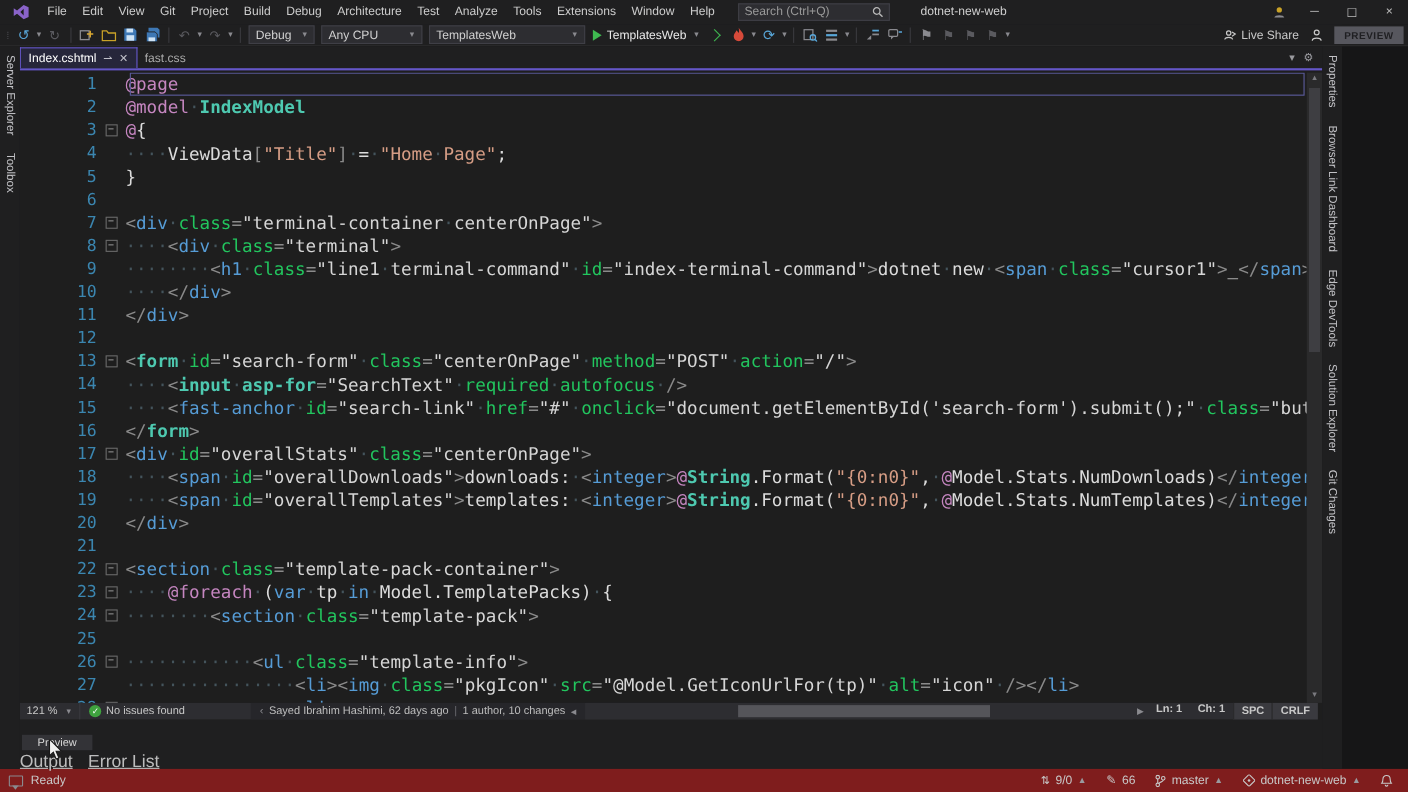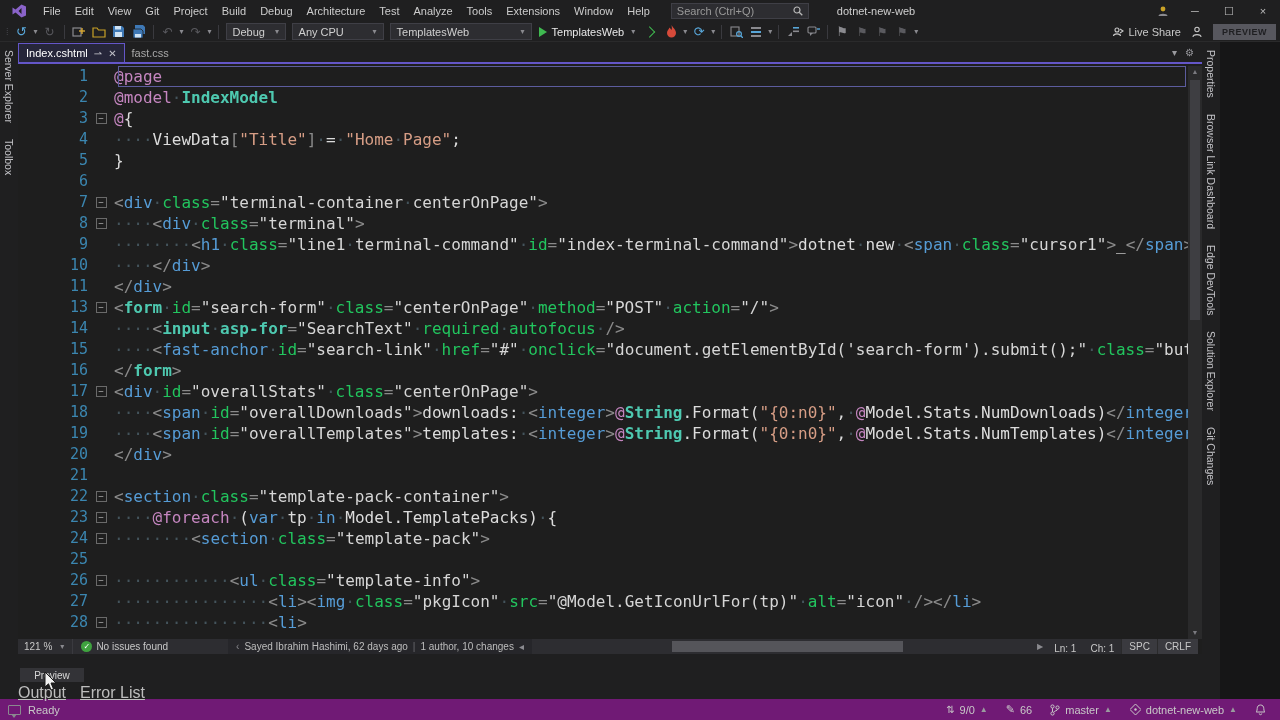--- a/index.html
+++ b/index.html
@@ -68,29 +68,29 @@
   .vscroll .arr { position:absolute; left:0; width:14px; height:12px; color:#7a7a7f; font-size:7px; text-align:center; line-height:12px; }
   .vscroll .thumb { position:absolute; left:2px; right:2px; top:14px; height:240px; background:#3e3e42; }
 
   
   .ebottom { position:absolute; left:0; right:4px; bottom:0; height:15px; background:#2d2d31; display:flex; align-items:center; font-size:10px; color:#c8c8c8; }
   .zoomsel { display:flex; align-items:center; gap:6px; padding:0 6px; border-right:1px solid #3a3a3f; height:100%; }
   .okcheck { width:11px; height:11px; border-radius:50%; background:#3fa33f; color:#fff; font-size:8px; display:flex; align-items:center; justify-content:center; margin:0 4px 0 8px; }
   .blame { display:flex; align-items:center; gap:5px; background:#26262a; height:100%; padding:0 8px; margin-left:60px; color:#bdbdbd; }
   .htrack { flex:1; height:100%; background:#2d2d31; position:relative; }
   .hthumb { position:absolute; top:2px; bottom:2px; left:28%; width:46%; background:#55555a; }
-  .posinfo { display:flex; align-items:flex-end; height:100%; font-size:10px; }
+  .posinfo { display:flex; align-items:flex-start; height:100%; font-size:10px;font-weight:bold; }
   .posinfo .seg { padding:0 7px; }
   .posinfo .segbox { padding:0 7px; background:#3a3a3f; border-left:1px solid #2a2a2b; height:100%; display:flex; align-items:center; }
 
   
   .previewtab { position:absolute; left:20px; top:668px; width:64px; height:14px; background:#333337; color:#d8d8d8; font-size:10px; display:flex; align-items:center; justify-content:center; z-index:6; }
   .cursor-arrow { position:absolute; left:44px; top:672px; z-index:10; }
   .paneltabs { position:absolute; left:18px; top:684px; height:15px; display:flex; gap:14px; font-size:16px; color:#bdbdbd; z-index:4;text-decoration:underline; }
-  .statusbar { position:absolute; left:0; bottom:0; width:1280px; height:21px; background:#701a75; display:flex; align-items:center; font-size:11px; color:#c8c8c8; }
+  .statusbar { position:absolute; left:0; bottom:0; width:1280px; height:21px; background:#7f1d1d; display:flex; align-items:center; font-size:11px; color:#c8c8c8; }
   .st-left { display:flex; align-items:center; gap:7px; padding-left:8px; }
   .st-right { margin-left:auto; display:flex; align-items:center; gap:18px; padding-right:14px; }
   .st-item { display:flex; align-items:center; gap:5px; }
   .upar { font-size:8px; color:#9a9a9f; }
   .chaticon { width:13px; height:10px; border:1px solid #8a8a8f; border-radius:1px; position:relative; }
   .chaticon:after { content:""; position:absolute; left:2px; bottom:-4px; border-left:3px solid transparent; border-right:3px solid transparent; border-top:4px solid #8a8a8f; }
 </style>
 </head>
 <body>
 
@@ -292,20 +292,21 @@
         <div class="cl"><span class="ln">2</span><span class="foldc"></span><span class="code"><span class="c-r">@model</span><span class="c-d"><span class="ws">·</span></span><span class="c-t">IndexModel</span></span></div>
         <div class="cl"><span class="ln">3</span><span class="foldc"><span class="fbox">−</span></span><span class="code"><span class="c-r">@</span><span class="c-d">{</span></span></div>
         <div class="cl"><span class="ln">4</span><span class="foldc"></span><span class="code"><span class="c-d"><span class="ws">·</span><span class="ws">·</span><span class="ws">·</span><span class="ws">·</span>ViewData</span><span class="c-g">[</span><span class="c-s">"Title"</span><span class="c-g">]</span><span class="c-d"><span class="ws">·</span>=<span class="ws">·</span></span><span class="c-s">"Home<span class="ws">·</span>Page"</span><span class="c-d">;</span></span></div>
         <div class="cl"><span class="ln">5</span><span class="foldc"></span><span class="code"><span class="c-d">}</span></span></div>
         <div class="cl"><span class="ln">6</span><span class="foldc"></span><span class="code"></span></div>
         <div class="cl"><span class="ln">7</span><span class="foldc"><span class="fbox">−</span></span><span class="code"><span class="c-g">&lt;</span><span class="c-b">div</span><span class="c-d"><span class="ws">·</span></span><span class="c-a">class</span><span class="c-g">=</span><span class="c-v">"terminal-container<span class="ws">·</span>centerOnPage"</span><span class="c-g">&gt;</span></span></div>
         <div class="cl"><span class="ln">8</span><span class="foldc"><span class="fbox">−</span></span><span class="code"><span class="c-d"><span class="ws">·</span><span class="ws">·</span><span class="ws">·</span><span class="ws">·</span></span><span class="c-g">&lt;</span><span class="c-b">div</span><span class="c-d"><span class="ws">·</span></span><span class="c-a">class</span><span class="c-g">=</span><span class="c-v">"terminal"</span><span class="c-g">&gt;</span></span></div>
         <div class="cl"><span class="ln">9</span><span class="foldc"></span><span class="code"><span class="c-d"><span class="ws">·</span><span class="ws">·</span><span class="ws">·</span><span class="ws">·</span><span class="ws">·</span><span class="ws">·</span><span class="ws">·</span><span class="ws">·</span></span><span class="c-g">&lt;</span><span class="c-b">h1</span><span class="c-d"><span class="ws">·</span></span><span class="c-a">class</span><span class="c-g">=</span><span class="c-v">"line1<span class="ws">·</span>terminal-command"</span><span class="c-d"><span class="ws">·</span></span><span class="c-a">id</span><span class="c-g">=</span><span class="c-v">"index-terminal-command"</span><span class="c-g">&gt;</span><span class="c-d">dotnet<span class="ws">·</span>new<span class="ws">·</span></span><span class="c-g">&lt;</span><span class="c-b">span</span><span class="c-d"><span class="ws">·</span></span><span class="c-a">class</span><span class="c-g">=</span><span class="c-v">"cursor1"</span><span class="c-g">&gt;</span><span class="c-d">_</span><span class="c-g">&lt;/</span><span class="c-b">span</span><span class="c-g">&gt;&lt;/</span></span></div>
         <div class="cl"><span class="ln">10</span><span class="foldc"></span><span class="code"><span class="c-d"><span class="ws">·</span><span class="ws">·</span><span class="ws">·</span><span class="ws">·</span></span><span class="c-g">&lt;/</span><span class="c-b">div</span><span class="c-g">&gt;</span></span></div>
         <div class="cl"><span class="ln">11</span><span class="foldc"></span><span class="code"><span class="c-g">&lt;/</span><span class="c-b">div</span><span class="c-g">&gt;</span></span></div>
+        <div class="cl"><span class="ln">12</span><span class="foldc"></span><span class="code"></span></div>
         <div class="cl"><span class="ln">13</span><span class="foldc"><span class="fbox">−</span></span><span class="code"><span class="c-g">&lt;</span><span class="c-t">form</span><span class="c-d"><span class="ws">·</span></span><span class="c-a">id</span><span class="c-g">=</span><span class="c-v">"search-form"</span><span class="c-d"><span class="ws">·</span></span><span class="c-a">class</span><span class="c-g">=</span><span class="c-v">"centerOnPage"</span><span class="c-d"><span class="ws">·</span></span><span class="c-a">method</span><span class="c-g">=</span><span class="c-v">"POST"</span><span class="c-d"><span class="ws">·</span></span><span class="c-a">action</span><span class="c-g">=</span><span class="c-v">"/"</span><span class="c-g">&gt;</span></span></div>
         <div class="cl"><span class="ln">14</span><span class="foldc"></span><span class="code"><span class="c-d"><span class="ws">·</span><span class="ws">·</span><span class="ws">·</span><span class="ws">·</span></span><span class="c-g">&lt;</span><span class="c-t">input</span><span class="c-d"><span class="ws">·</span></span><span class="c-t">asp-for</span><span class="c-g">=</span><span class="c-v">"SearchText"</span><span class="c-d"><span class="ws">·</span></span><span class="c-a">required</span><span class="c-d"><span class="ws">·</span></span><span class="c-a">autofocus</span><span class="c-d"><span class="ws">·</span></span><span class="c-g">/&gt;</span></span></div>
         <div class="cl"><span class="ln">15</span><span class="foldc"></span><span class="code"><span class="c-d"><span class="ws">·</span><span class="ws">·</span><span class="ws">·</span><span class="ws">·</span></span><span class="c-g">&lt;</span><span class="c-b">fast-anchor</span><span class="c-d"><span class="ws">·</span></span><span class="c-a">id</span><span class="c-g">=</span><span class="c-v">"search-link"</span><span class="c-d"><span class="ws">·</span></span><span class="c-a">href</span><span class="c-g">=</span><span class="c-v">"#"</span><span class="c-d"><span class="ws">·</span></span><span class="c-a">onclick</span><span class="c-g">=</span><span class="c-v">"document.getElementById('search-form').submit();"</span><span class="c-d"><span class="ws">·</span></span><span class="c-a">class</span><span class="c-g">=</span><span class="c-v">"butto</span></span></div>
         <div class="cl"><span class="ln">16</span><span class="foldc"></span><span class="code"><span class="c-g">&lt;/</span><span class="c-t">form</span><span class="c-g">&gt;</span></span></div>
         <div class="cl"><span class="ln">17</span><span class="foldc"><span class="fbox">−</span></span><span class="code"><span class="c-g">&lt;</span><span class="c-b">div</span><span class="c-d"><span class="ws">·</span></span><span class="c-a">id</span><span class="c-g">=</span><span class="c-v">"overallStats"</span><span class="c-d"><span class="ws">·</span></span><span class="c-a">class</span><span class="c-g">=</span><span class="c-v">"centerOnPage"</span><span class="c-g">&gt;</span></span></div>
         <div class="cl"><span class="ln">18</span><span class="foldc"></span><span class="code"><span class="c-d"><span class="ws">·</span><span class="ws">·</span><span class="ws">·</span><span class="ws">·</span></span><span class="c-g">&lt;</span><span class="c-b">span</span><span class="c-d"><span class="ws">·</span></span><span class="c-a">id</span><span class="c-g">=</span><span class="c-v">"overallDownloads"</span><span class="c-g">&gt;</span><span class="c-d">downloads:<span class="ws">·</span></span><span class="c-g">&lt;</span><span class="c-b">integer</span><span class="c-g">&gt;</span><span class="c-r">@</span><span class="c-t">String</span><span class="c-d">.Format(</span><span class="c-s">"{0:n0}"</span><span class="c-d">,<span class="ws">·</span></span><span class="c-r">@</span><span class="c-d">Model.Stats.NumDownloads)</span><span class="c-g">&lt;/</span><span class="c-b">integer</span><span class="c-g">&gt;&lt;</span></span></div>
         <div class="cl"><span class="ln">19</span><span class="foldc"></span><span class="code"><span class="c-d"><span class="ws">·</span><span class="ws">·</span><span class="ws">·</span><span class="ws">·</span></span><span class="c-g">&lt;</span><span class="c-b">span</span><span class="c-d"><span class="ws">·</span></span><span class="c-a">id</span><span class="c-g">=</span><span class="c-v">"overallTemplates"</span><span class="c-g">&gt;</span><span class="c-d">templates:<span class="ws">·</span></span><span class="c-g">&lt;</span><span class="c-b">integer</span><span class="c-g">&gt;</span><span class="c-r">@</span><span class="c-t">String</span><span class="c-d">.Format(</span><span class="c-s">"{0:n0}"</span><span class="c-d">,<span class="ws">·</span></span><span class="c-r">@</span><span class="c-d">Model.Stats.NumTemplates)</span><span class="c-g">&lt;/</span><span class="c-b">integer</span><span class="c-g">&gt;&lt;</span></span></div>
         <div class="cl"><span class="ln">20</span><span class="foldc"></span><span class="code"><span class="c-g">&lt;/</span><span class="c-b">div</span><span class="c-g">&gt;</span></span></div>
         <div class="cl"><span class="ln">21</span><span class="foldc"></span><span class="code"></span></div>
         <div class="cl"><span class="ln">22</span><span class="foldc"><span class="fbox">−</span></span><span class="code"><span class="c-g">&lt;</span><span class="c-b">section</span><span class="c-d"><span class="ws">·</span></span><span class="c-a">class</span><span class="c-g">=</span><span class="c-v">"template-pack-container"</span><span class="c-g">&gt;</span></span></div>

